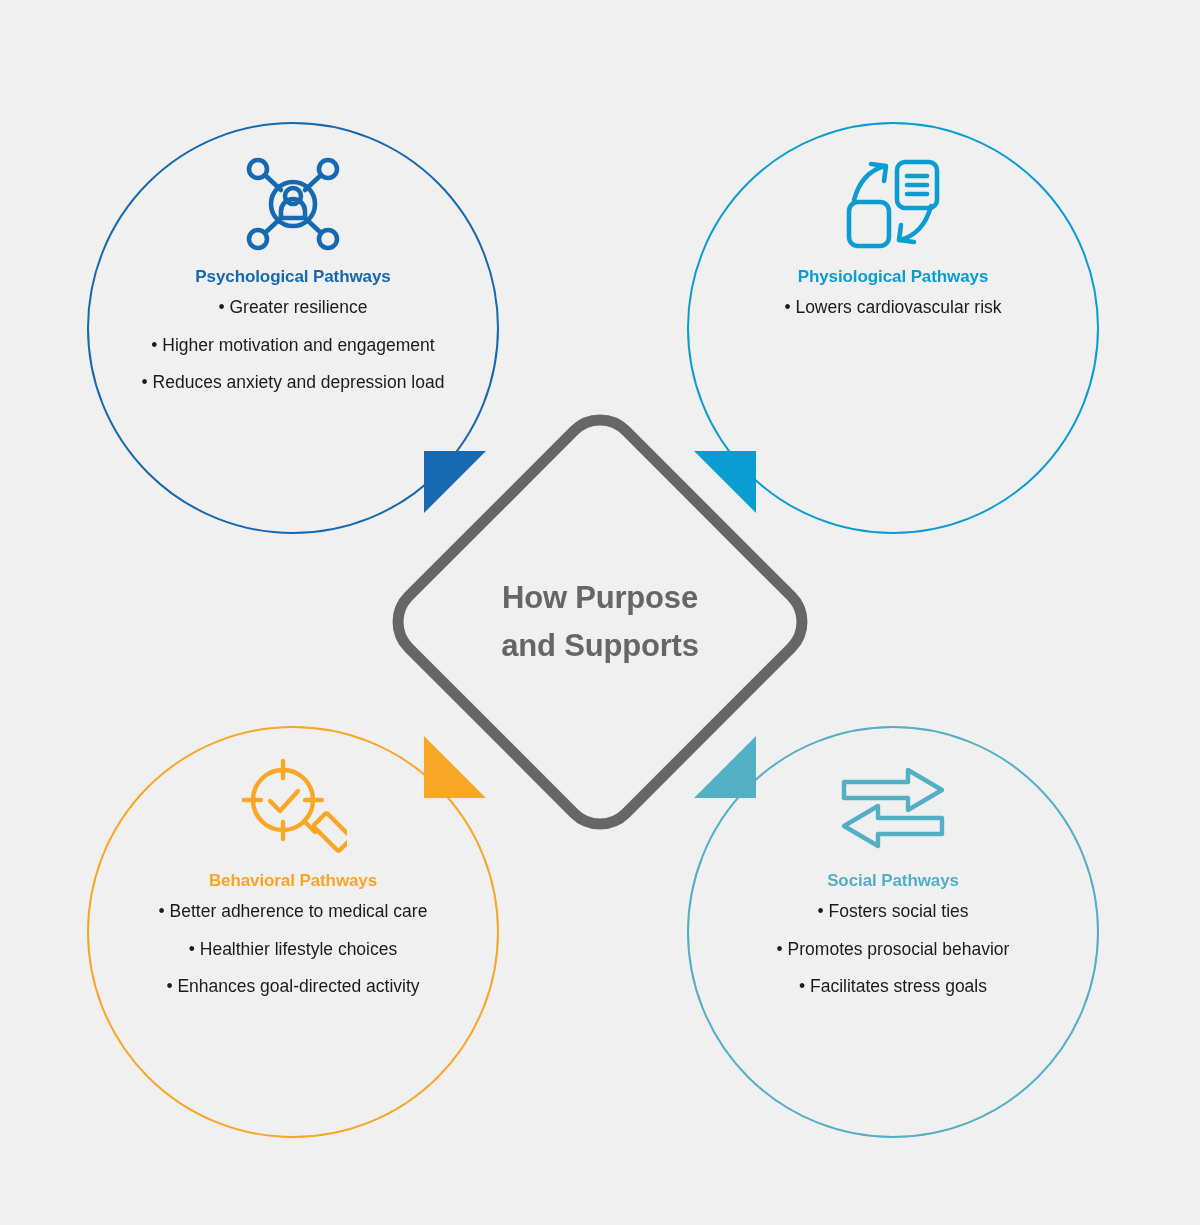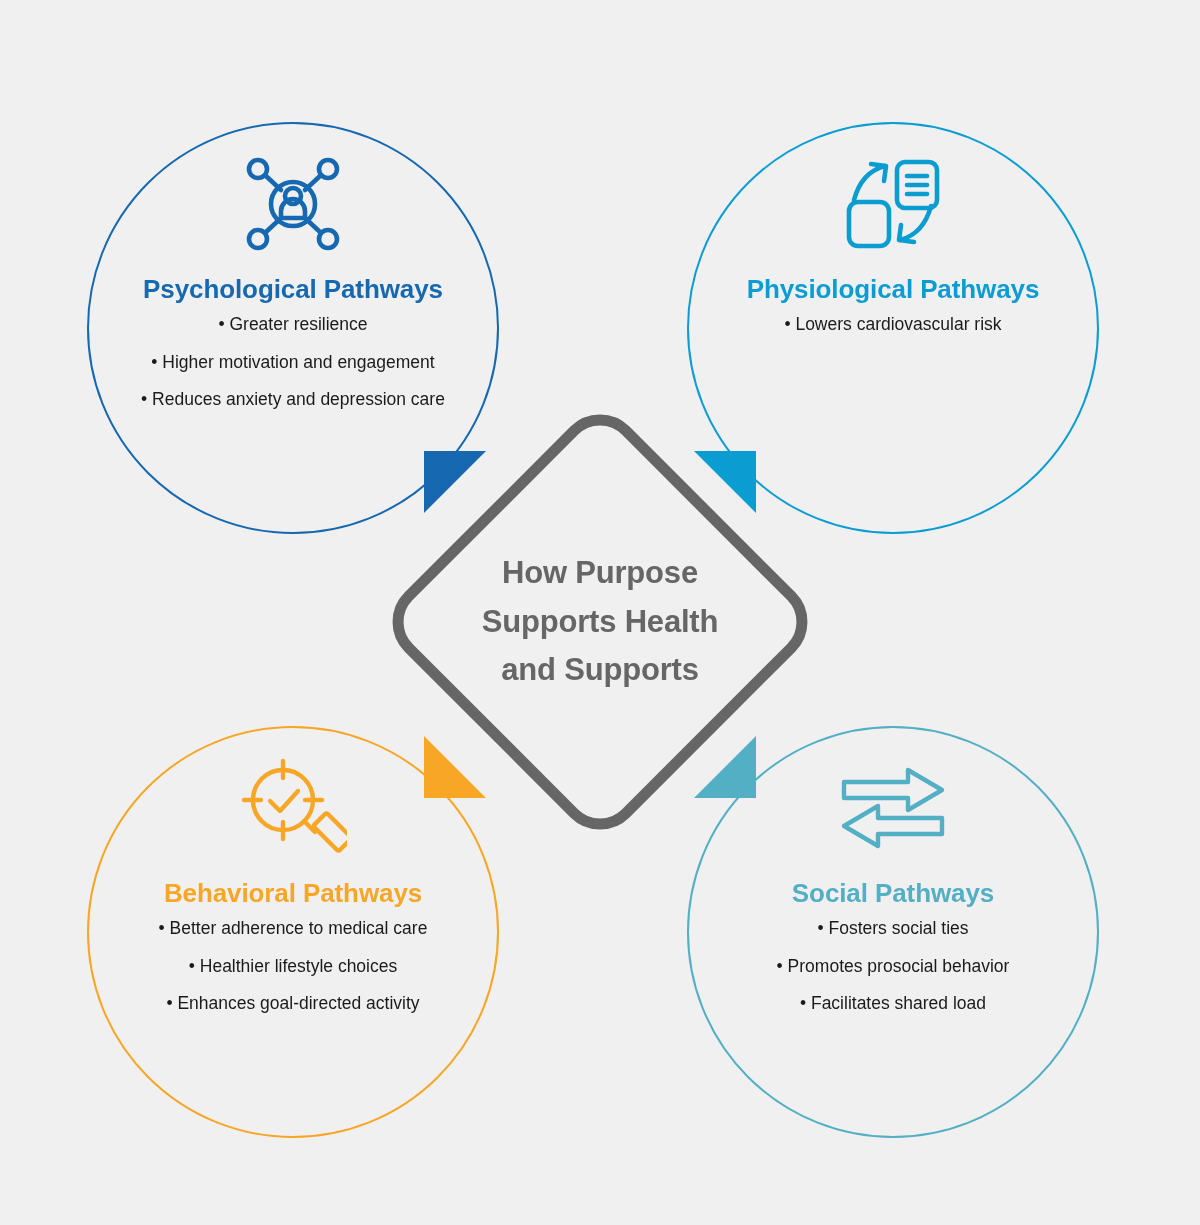--- a/index.html
+++ b/index.html
@@ -37,22 +37,22 @@
   .node.br { left: 687px; top: 726px; }
 
   .node-icon {
     margin-top: 30px;
     height: 100px;
     display: flex;
     align-items: center;
     justify-content: center;
   }
   .node-title {
-    margin-top: 22px;
-    font-size: 26px;
+    margin-top: 14px;
+    font-size: 17px;
     font-weight: bold;
     letter-spacing: -0.1px;
     line-height: 1;
     white-space: nowrap;
   }
   .node-list {
     margin-top: 14px;
     width: 420px;
     text-align: center;
   }
@@ -157,21 +157,21 @@
         <circle cx="17" cy="82" r="9"></circle>
         <circle cx="87" cy="82" r="9"></circle>
         <circle cx="52" cy="39" r="8"></circle>
         <path d="M40 61 v-7 a12 12 0 0 1 24 0 v7 z"></path>
       </svg>
     </div>
     <div class="node-title">Psychological Pathways</div>
     <ul class="node-list">
       <li>Greater resilience</li>
       <li>Higher motivation and engagement</li>
-      <li>Reduces anxiety and depression care</li>
+      <li>Reduces anxiety and depression load</li>
     </ul>
   </div>
 
   <div class="node tr c-physio">
     <div class="node-icon">
       <svg width="104" height="96" viewBox="0 0 104 96" fill="none" stroke="#0b9dd2" stroke-width="4.6" stroke-linecap="round" stroke-linejoin="round">
         <rect x="56" y="6" width="40" height="46" rx="8"></rect>
         <line x1="66" y1="20" x2="86" y2="20"></line>
         <line x1="66" y1="29" x2="86" y2="29"></line>
         <line x1="66" y1="38" x2="86" y2="38"></line>
@@ -213,31 +213,30 @@
     <div class="node-icon">
       <svg width="110" height="84" viewBox="0 0 110 84" fill="none" stroke="#52afc4" stroke-width="4.4" stroke-linecap="round" stroke-linejoin="round">
         <polygon points="6,16 70,16 70,4 104,24 70,44 70,32 6,32"></polygon>
         <polygon points="104,52 40,52 40,40 6,60 40,80 40,68 104,68"></polygon>
       </svg>
     </div>
     <div class="node-title">Social Pathways</div>
     <ul class="node-list">
       <li>Fosters social ties</li>
       <li>Promotes prosocial behavior</li>
-      <li>Facilitates shared load</li>
+      <li>Facilitates stress goals</li>
     </ul>
   </div>
 
   <div class="arrow tl-a"></div>
   <div class="arrow tr-a"></div>
   <div class="arrow bl-a"></div>
   <div class="arrow br-a"></div>
 
   <div class="diamond-wrap">
     <div class="diamond-shape"></div>
     <div class="diamond-text">
       <span>How Purpose</span>
-      <span>Supports Health</span>
       <span>and Supports</span>
     </div>
   </div>
 
 </div>
 
 </body></html>

